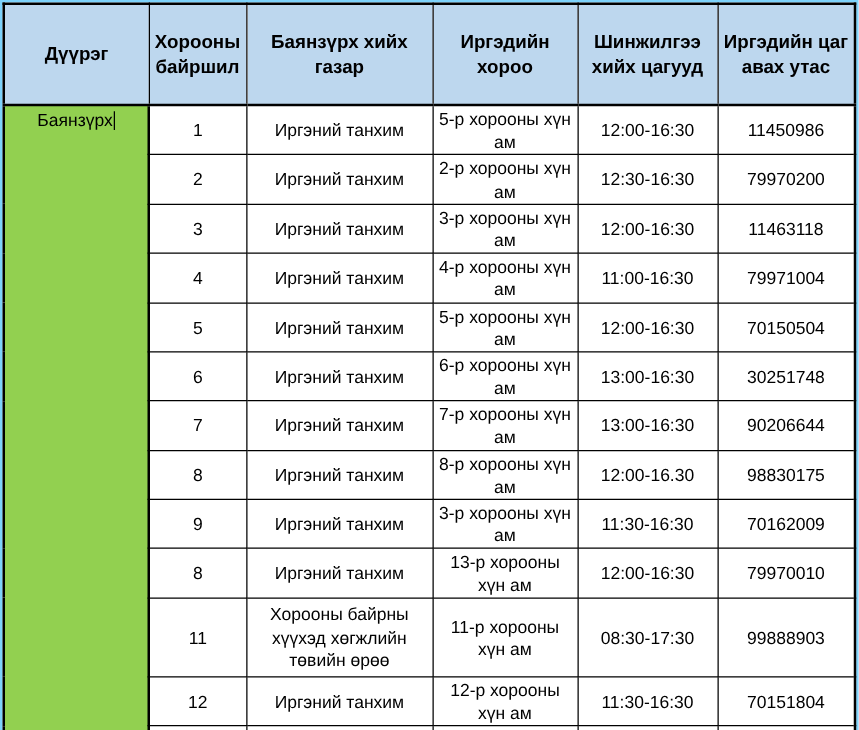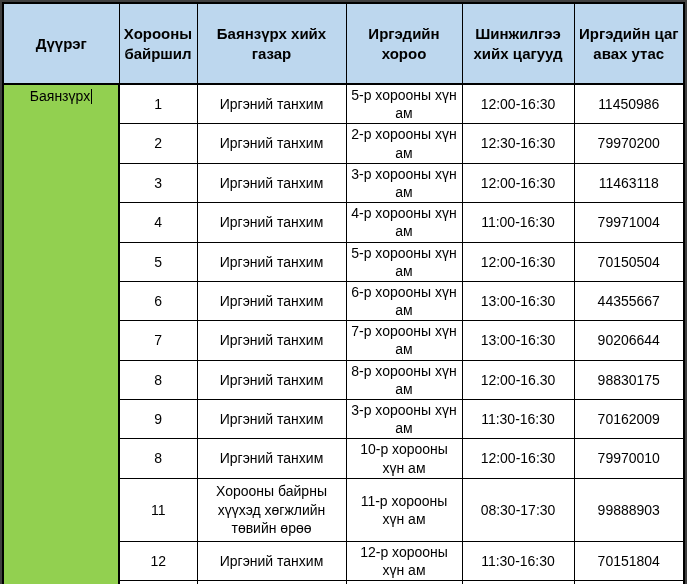--- a/index.html
+++ b/index.html
@@ -8,21 +8,21 @@
     --border: #000000;
     --cell-bg: #FFFFFF;
     --text: #000000;
   }
   * { box-sizing: border-box; }
   html, body { margin: 0; padding: 0; background: #fff; }
   .screen {
     position: relative;
     width: 687px;
     height: 584px;
-    background: #404040;
+    background: #7dd3fc;
     overflow: hidden;
     font-family: "Liberation Sans", "DejaVu Sans", sans-serif;
     color: var(--text);
   }
   table.schedule {
     position: absolute;
     top: 2px;
     left: 2px;
     width: 681px;
     border-collapse: collapse;
@@ -125,21 +125,21 @@
     <td>Иргэний танхим</td>
     <td>5-р хорооны хүн ам</td>
     <td>12:00-16:30</td>
     <td>70150504</td>
   </tr>
         <tr>
     <td>6</td>
     <td>Иргэний танхим</td>
     <td>6-р хорооны хүн ам</td>
     <td>13:00-16:30</td>
-    <td>44355667</td>
+    <td>30251748</td>
   </tr>
         <tr>
     <td>7</td>
     <td>Иргэний танхим</td>
     <td>7-р хорооны хүн ам</td>
     <td>13:00-16:30</td>
     <td>90206644</td>
   </tr>
         <tr>
     <td>8</td>
@@ -151,21 +151,21 @@
         <tr>
     <td>9</td>
     <td>Иргэний танхим</td>
     <td>3-р хорооны хүн ам</td>
     <td>11:30-16:30</td>
     <td>70162009</td>
   </tr>
         <tr>
     <td>8</td>
     <td>Иргэний танхим</td>
-    <td>10-р хорооны хүн ам</td>
+    <td>13-р хорооны хүн ам</td>
     <td>12:00-16:30</td>
     <td>79970010</td>
   </tr>
         <tr>
     <td>11</td>
     <td>Хорооны байрны хүүхэд хөгжлийн төвийн өрөө</td>
     <td>11-р хорооны хүн ам</td>
     <td>08:30-17:30</td>
     <td>99888903</td>
   </tr>

